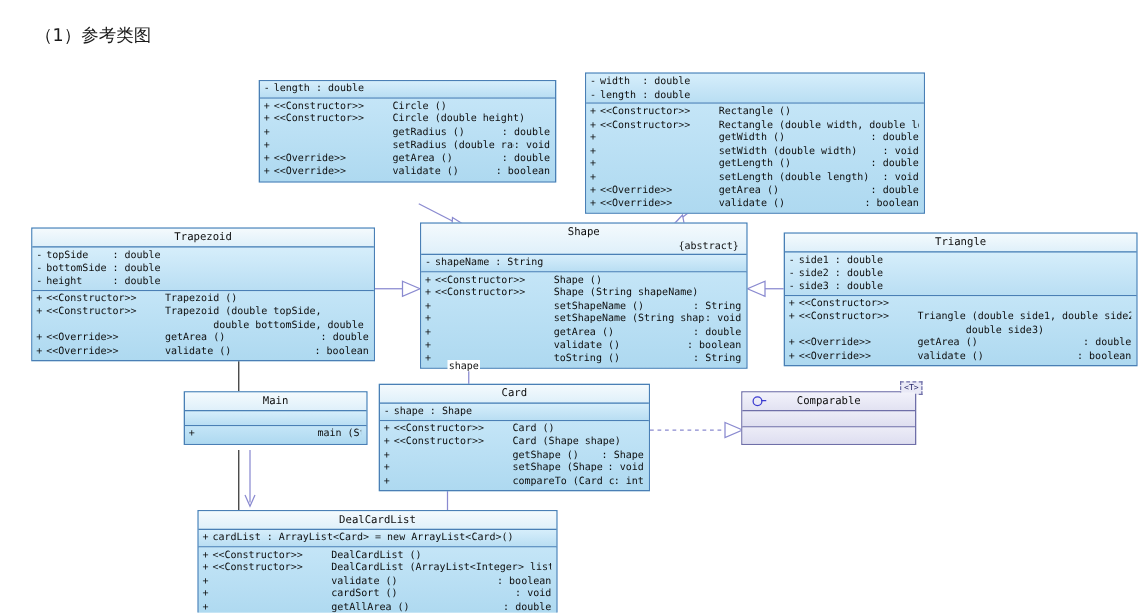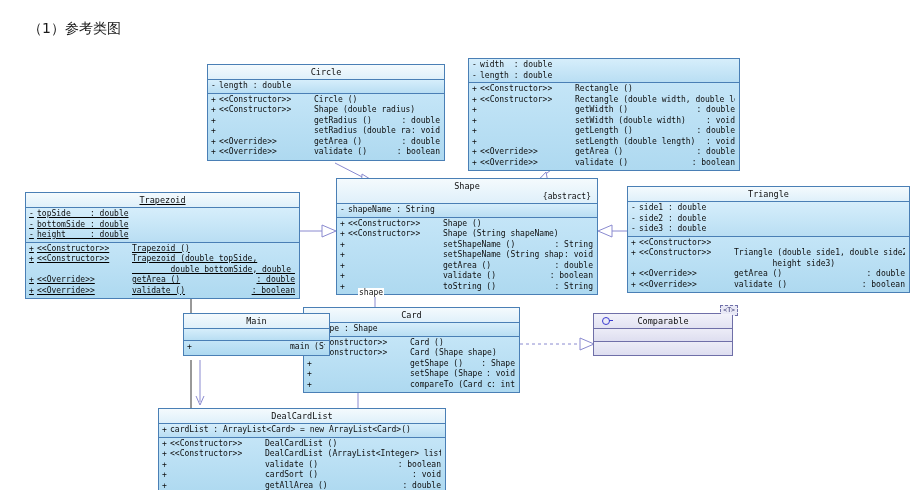--- a/index.html
+++ b/index.html
@@ -152,27 +152,26 @@
       <path d="M196,396 L200,405 L204,396" fill="none" stroke="#8a8ad0" stroke-width="1"></path>
     </g>
 
     <g>
       <line x1="358" y1="380" x2="358" y2="412" stroke="#8a8ad0" stroke-width="1"></line>
       <path d="M354,388 L358,378 L362,388" fill="none" stroke="#8a8ad0" stroke-width="1"></path>
     </g>
   </svg>
 
   <div class="uml" style="left:207px;top:64px;width:238px;">
-    <div class="hdr">Circle</div>
     <div class="attrs">
         <div class="row"><span class="c-vis">-</span><span class="c-ster" style="min-width: 0px;"></span><span class="c-sig">length : double</span><span class="c-type"></span></div>
       </div>
     <div class="ops">
         <div class="row"><span class="c-vis">+</span><span class="c-ster" style="min-width: 95px;">&lt;&lt;Constructor&gt;&gt;</span><span class="c-sig">Circle ()</span><span class="c-type"></span></div>
-        <div class="row"><span class="c-vis">+</span><span class="c-ster" style="min-width: 95px;">&lt;&lt;Constructor&gt;&gt;</span><span class="c-sig">Shape (double radius)</span><span class="c-type"></span></div>
+        <div class="row"><span class="c-vis">+</span><span class="c-ster" style="min-width: 95px;">&lt;&lt;Constructor&gt;&gt;</span><span class="c-sig">Circle (double height)</span><span class="c-type"></span></div>
         <div class="row"><span class="c-vis">+</span><span class="c-ster" style="min-width: 95px;"></span><span class="c-sig">getRadius ()</span><span class="c-type">: double</span></div>
         <div class="row"><span class="c-vis">+</span><span class="c-ster" style="min-width: 95px;"></span><span class="c-sig">setRadius (double radius)</span><span class="c-type">: void</span></div>
         <div class="row"><span class="c-vis">+</span><span class="c-ster" style="min-width: 95px;">&lt;&lt;Override&gt;&gt;</span><span class="c-sig">getArea ()</span><span class="c-type">: double</span></div>
         <div class="row"><span class="c-vis">+</span><span class="c-ster" style="min-width: 95px;">&lt;&lt;Override&gt;&gt;</span><span class="c-sig">validate ()</span><span class="c-type">: boolean</span></div>
       </div>
   </div>
 
   <div class="uml" style="left:468px;top:58px;width:272px;">
     <div class="attrs">
         <div class="row"><span class="c-vis">-</span><span class="c-ster" style="min-width: 0px;"></span><span class="c-sig">width  : double</span><span class="c-type"></span></div>
@@ -202,21 +201,21 @@
         <div class="row"><span class="c-vis">+</span><span class="c-ster" style="min-width: 95px;">&lt;&lt;Constructor&gt;&gt;</span><span class="c-sig">Shape ()</span><span class="c-type"></span></div>
         <div class="row"><span class="c-vis">+</span><span class="c-ster" style="min-width: 95px;">&lt;&lt;Constructor&gt;&gt;</span><span class="c-sig">Shape (String shapeName)</span><span class="c-type"></span></div>
         <div class="row"><span class="c-vis">+</span><span class="c-ster" style="min-width: 95px;"></span><span class="c-sig">setShapeName ()</span><span class="c-type">: String</span></div>
         <div class="row"><span class="c-vis">+</span><span class="c-ster" style="min-width: 95px;"></span><span class="c-sig">setShapeName (String shapeName)</span><span class="c-type">: void</span></div>
         <div class="row"><span class="c-vis">+</span><span class="c-ster" style="min-width: 95px;"></span><span class="c-sig">getArea ()</span><span class="c-type">: double</span></div>
         <div class="row"><span class="c-vis">+</span><span class="c-ster" style="min-width: 95px;"></span><span class="c-sig">validate ()</span><span class="c-type">: boolean</span></div>
         <div class="row"><span class="c-vis">+</span><span class="c-ster" style="min-width: 95px;"></span><span class="c-sig">toString ()</span><span class="c-type">: String</span></div>
       </div>
   </div>
 
-  <div class="uml" style="left:25px;top:192px;width:275px;text-decoration:underline;">
+  <div class="uml" style="left:25px;top:182px;width:275px;">
     <div class="hdr">Trapezoid</div>
     <div class="attrs">
         <div class="row"><span class="c-vis">-</span><span class="c-ster" style="min-width: 0px;"></span><span class="c-sig">topSide    : double</span><span class="c-type"></span></div>
         <div class="row"><span class="c-vis">-</span><span class="c-ster" style="min-width: 0px;"></span><span class="c-sig">bottomSide : double</span><span class="c-type"></span></div>
         <div class="row"><span class="c-vis">-</span><span class="c-ster" style="min-width: 0px;"></span><span class="c-sig">height     : double</span><span class="c-type"></span></div>
       </div>
     <div class="ops">
         <div class="row"><span class="c-vis">+</span><span class="c-ster" style="min-width: 95px;">&lt;&lt;Constructor&gt;&gt;</span><span class="c-sig">Trapezoid ()</span><span class="c-type"></span></div>
         <div class="row"><span class="c-vis">+</span><span class="c-ster" style="min-width: 95px;">&lt;&lt;Constructor&gt;&gt;</span><span class="c-sig">Trapezoid (double topSide,</span><span class="c-type"></span></div>
         <div class="row"><span class="c-vis"></span><span class="c-ster" style="min-width: 95px;"></span><span class="c-sig">        double bottomSide, double height)</span><span class="c-type"></span></div>
@@ -228,41 +227,41 @@
   <div class="uml" style="left:627px;top:186px;width:283px;">
     <div class="hdr">Triangle</div>
     <div class="attrs">
         <div class="row"><span class="c-vis">-</span><span class="c-ster" style="min-width: 0px;"></span><span class="c-sig">side1 : double</span><span class="c-type"></span></div>
         <div class="row"><span class="c-vis">-</span><span class="c-ster" style="min-width: 0px;"></span><span class="c-sig">side2 : double</span><span class="c-type"></span></div>
         <div class="row"><span class="c-vis">-</span><span class="c-ster" style="min-width: 0px;"></span><span class="c-sig">side3 : double</span><span class="c-type"></span></div>
       </div>
     <div class="ops">
         <div class="row"><span class="c-vis">+</span><span class="c-ster" style="min-width: 95px;">&lt;&lt;Constructor&gt;&gt;</span><span class="c-type"></span></div>
         <div class="row"><span class="c-vis">+</span><span class="c-ster" style="min-width: 95px;">&lt;&lt;Constructor&gt;&gt;</span><span class="c-sig">Triangle (double side1, double side2,</span><span class="c-type"></span></div>
-        <div class="row"><span class="c-vis"></span><span class="c-ster" style="min-width: 95px;"></span><span class="c-sig">        height side3)</span><span class="c-type"></span></div>
+        <div class="row"><span class="c-vis"></span><span class="c-ster" style="min-width: 95px;"></span><span class="c-sig">        double side3)</span><span class="c-type"></span></div>
         <div class="row"><span class="c-vis">+</span><span class="c-ster" style="min-width: 95px;">&lt;&lt;Override&gt;&gt;</span><span class="c-sig">getArea ()</span><span class="c-type">: double</span></div>
         <div class="row"><span class="c-vis">+</span><span class="c-ster" style="min-width: 95px;">&lt;&lt;Override&gt;&gt;</span><span class="c-sig">validate ()</span><span class="c-type">: boolean</span></div>
       </div>
   </div>
 
   <div class="uml" style="left:303px;top:307px;width:217px;">
     <div class="hdr">Card</div>
     <div class="attrs">
         <div class="row"><span class="c-vis">-</span><span class="c-ster" style="min-width: 0px;"></span><span class="c-sig">shape : Shape</span><span class="c-type"></span></div>
       </div>
     <div class="ops">
         <div class="row"><span class="c-vis">+</span><span class="c-ster" style="min-width: 95px;">&lt;&lt;Constructor&gt;&gt;</span><span class="c-sig">Card ()</span><span class="c-type"></span></div>
         <div class="row"><span class="c-vis">+</span><span class="c-ster" style="min-width: 95px;">&lt;&lt;Constructor&gt;&gt;</span><span class="c-sig">Card (Shape shape)</span><span class="c-type"></span></div>
         <div class="row"><span class="c-vis">+</span><span class="c-ster" style="min-width: 95px;"></span><span class="c-sig">getShape ()</span><span class="c-type">: Shape</span></div>
         <div class="row"><span class="c-vis">+</span><span class="c-ster" style="min-width: 95px;"></span><span class="c-sig">setShape (Shape shape)</span><span class="c-type">: void</span></div>
         <div class="row"><span class="c-vis">+</span><span class="c-ster" style="min-width: 95px;"></span><span class="c-sig">compareTo (Card card)</span><span class="c-type">: int</span></div>
       </div>
   </div>
 
-  <div class="uml" style="left:147px;top:313px;width:147px;margin-left:36px;">
+  <div class="uml" style="left:147px;top:313px;width:147px;">
     <div class="hdr">Main</div>
     <div class="attrs" style="height:9px;"></div>
     <div class="ops">
         <div class="row"><span class="c-vis">+</span><span class="c-ster" style="min-width: 95px;"></span><span class="c-sig">main (String args[]) : void</span><span class="c-type"></span></div>
       </div>
   </div>
 
   <div class="uml" style="left:158px;top:408px;width:288px;">
     <div class="hdr">DealCardList</div>
     <div class="attrs">

